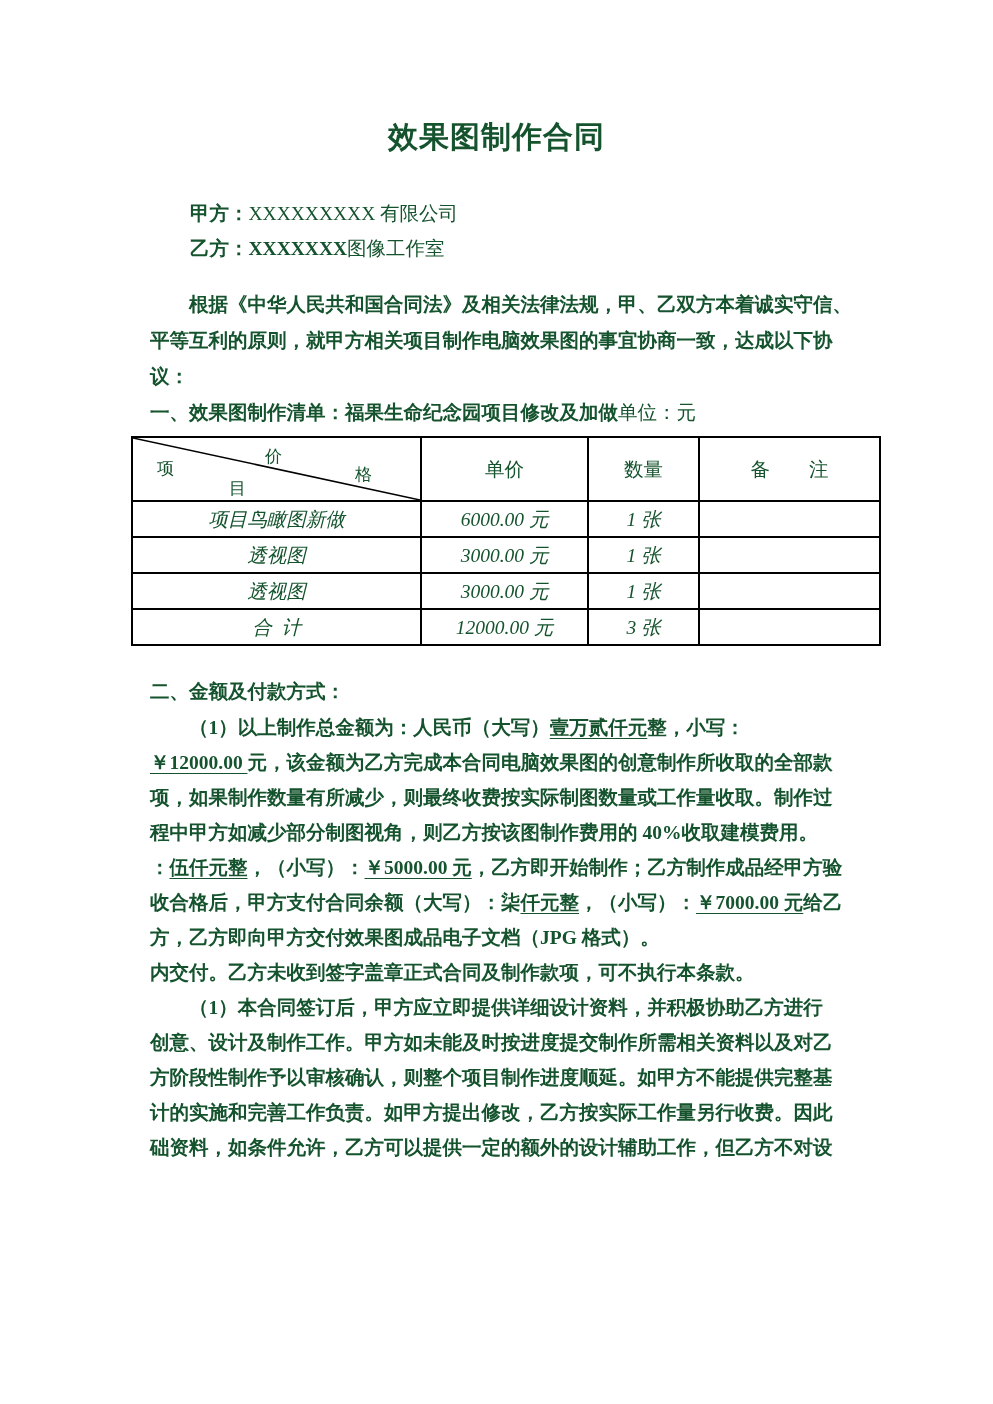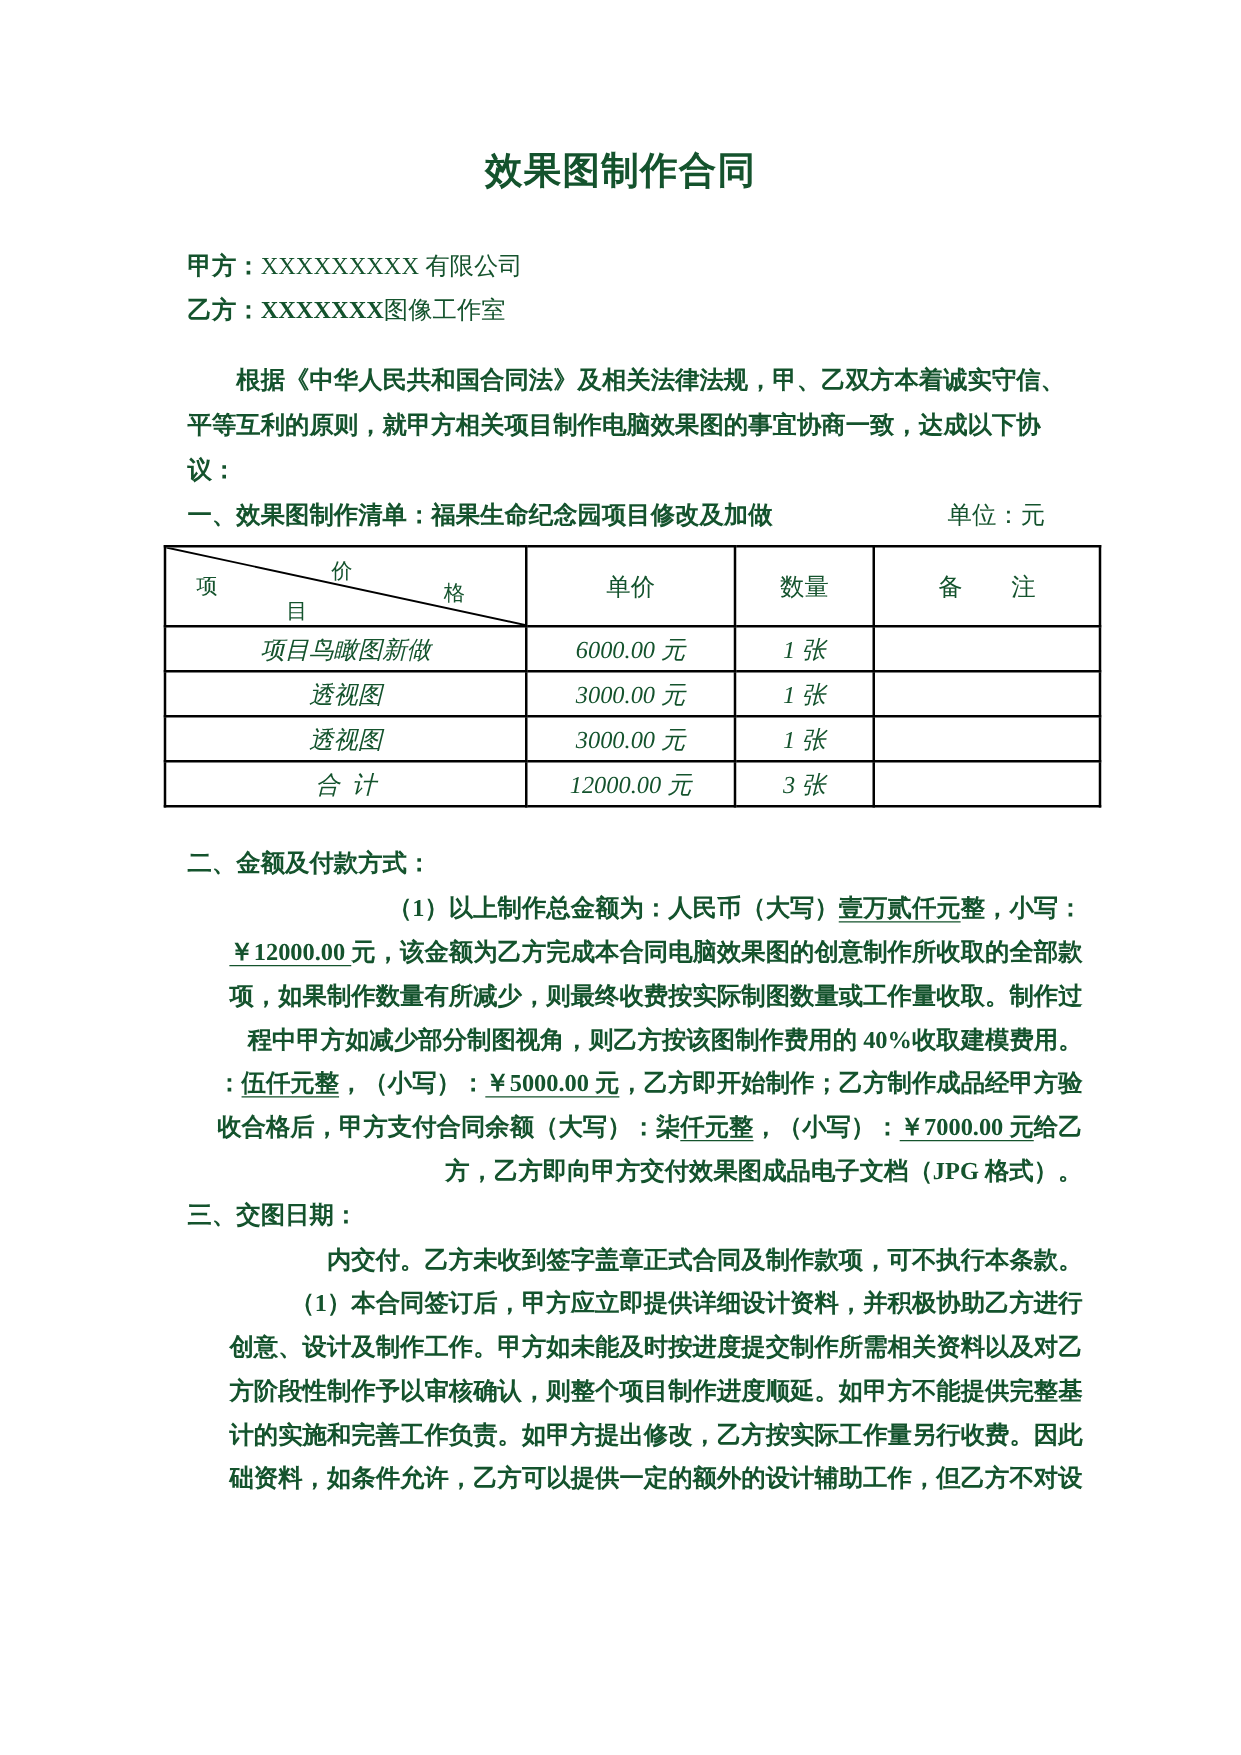--- a/index.html
+++ b/index.html
@@ -13,28 +13,28 @@
     font-size:19.5px;
     overflow:hidden;
   }
   .b { font-weight:bold; }
   .title {
     position:absolute; top:116px; left:0; right:0;
     margin:0; text-align:center;
     font-size:30px; font-weight:bold; letter-spacing:1px; line-height:42px;
   }
   .parties { position:absolute; top:196px; left:150px; }
-  .party-line { line-height:35px; height:35px; white-space:nowrap; }
+  .party-line { line-height:35px; height:35px; white-space:nowrap;margin-left:40px; }
   .main { position:absolute; top:287px; left:150px; width:716px; }
   .line { line-height:36px; white-space:nowrap;font-weight:bold; }
-  .sec-body .line { line-height:35px;text-align:right; }
+  .sec-body .line { line-height:35px; }
   .indent { text-indent:39px; }
   .u { text-decoration:underline; text-underline-offset:4px; text-decoration-thickness:1px; }
   .heading { line-height:36px; font-weight:bold; white-space:nowrap; }
-  .s1row { display:flex; justify-content:space-between; line-height:36px; padding-right:30px; white-space:nowrap; }
+  .s1row { display:flex; justify-content:flex-start; line-height:36px; padding-right:30px; white-space:nowrap; }
   .unit { font-weight:normal; }
   table.price-table {
     border-collapse:collapse; table-layout:fixed;
     width:748px; margin-left:-19px; margin-top:5px; margin-bottom:28px;
   }
   table.price-table td {
     border:2px solid #000; padding:0; text-align:center; vertical-align:middle;
     font-size:19.5px; overflow:hidden;
   }
   tr.head-row td { height:62px; }
@@ -133,21 +133,20 @@
           <div class="line"><span class="u">￥12000.00 </span><span>元，该金额为乙方完成本合同电脑效果图的创意制作所收取的全部款</span></div>
           <div class="line"><span>项，如果制作数量有所减少，则最终收费按实际制图数量或工作量收取。制作过</span></div>
           <div class="line"><span>程中甲方如减少部分制图视角，则乙方按该图制作费用的 40%收取建模费用。</span></div>
           <div class="line"><span>：</span><span class="u">伍仟元整</span><span>，（小写）：</span><span class="u">￥5000.00 元</span><span>，乙方即开始制作；乙方制作成品经甲方验</span></div>
           <div class="line"><span>收合格后，甲方支付合同余额（大写）：柒</span><span class="u">仟元整</span><span>，（小写）：</span><span class="u">￥7000.00 元</span><span>给乙</span></div>
           <div class="line"><span>方，乙方即向甲方交付效果图成品电子文档（JPG 格式）。</span></div>
         </div>
     </div>
 
     <div class="section">
-      <div class="heading">三、交图日期：</div>
       <div class="sec-body">
           <div class="line"><span>内交付。乙方未收到签字盖章正式合同及制作款项，可不执行本条款。</span></div>
         </div>
     </div>
 
     <div class="section">
       <div class="sec-body">
           <div class="line indent"><span>（1）本合同签订后，甲方应立即提供详细设计资料，并积极协助乙方进行</span></div>
           <div class="line"><span>创意、设计及制作工作。甲方如未能及时按进度提交制作所需相关资料以及对乙</span></div>
           <div class="line"><span>方阶段性制作予以审核确认，则整个项目制作进度顺延。如甲方不能提供完整基</span></div>

